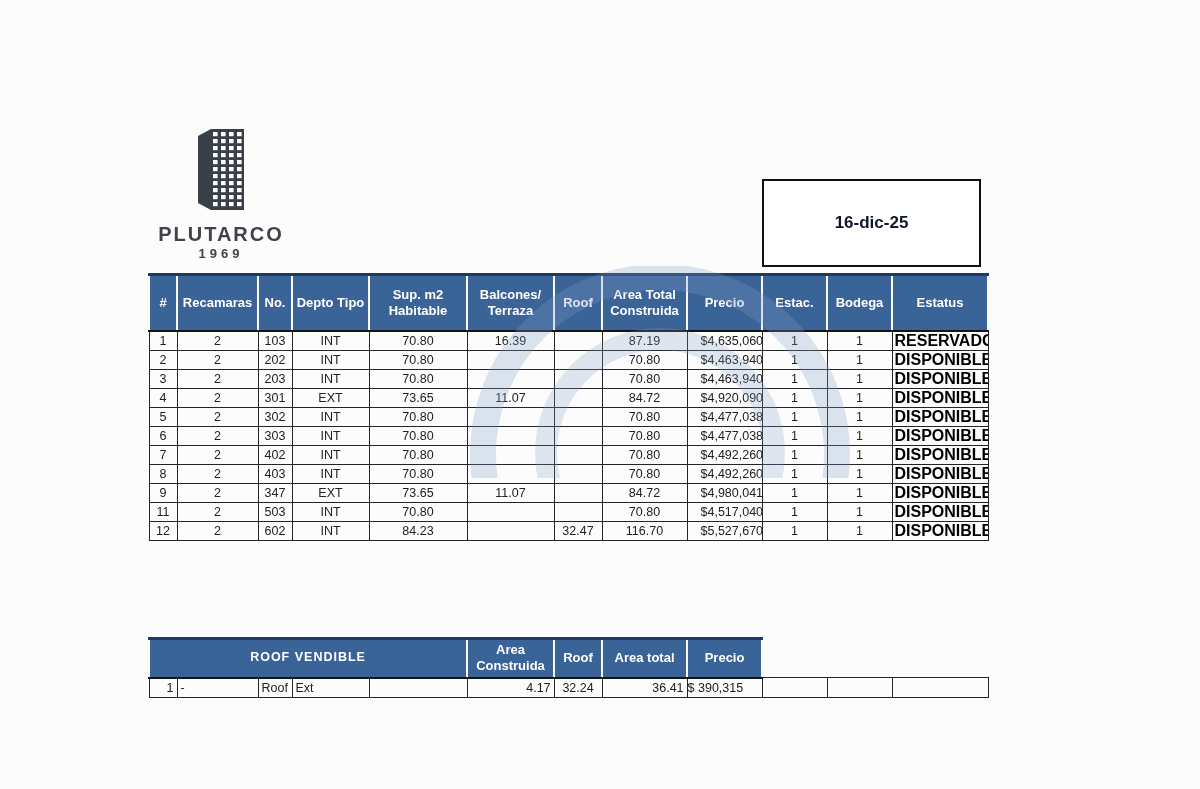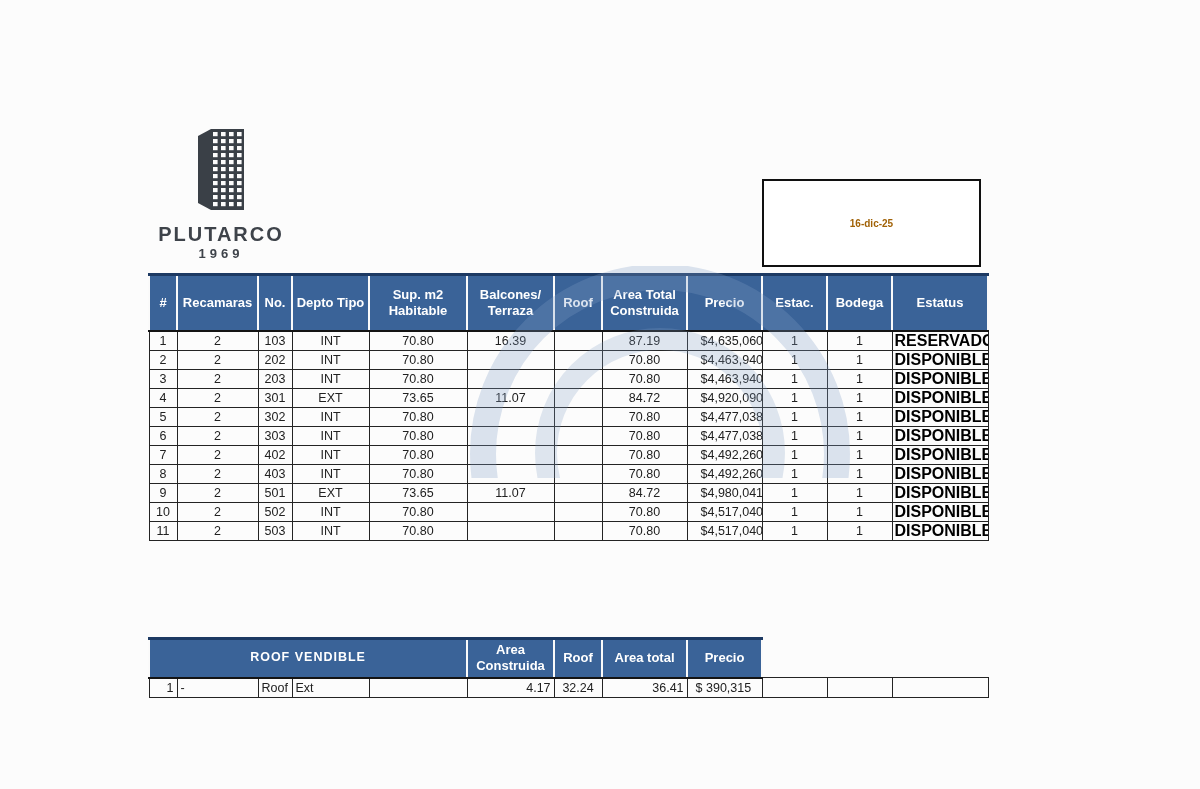--- a/index.html
+++ b/index.html
@@ -17,21 +17,21 @@
   .logo { position: absolute; left: 156px; top: 126px; width: 130px; text-align: center; }
   .logo svg { display: block; margin: 0 auto; }
   .brand-line1 { margin-top: 9px; font-weight: bold; font-size: 20px; letter-spacing: 2px; color: #3e434a; }
   .brand-line2 { font-weight: bold; font-size: 13px; letter-spacing: 4px; color: #3e434a; }
 
   
   .datebox {
     position: absolute; left: 762px; top: 179px; width: 219px; height: 88px;
     border: 2.5px solid #101010; background: #fff;
     display: flex; align-items: center; justify-content: center;
-    font-weight: bold; font-size: 10px; color: #a16207;
+    font-weight: bold; font-size: 17px; color: #0f172a;
   }
 
   
   table.sheet {
     position: absolute;
     border-collapse: collapse;
     table-layout: fixed;
     width: 839px;
     font-size: 12.5px;
   }
@@ -70,21 +70,21 @@
   .roof-table { left: 148px; top: 637px; }
   .roof-table thead td { height: 38px; }
   .roof-table thead td.roof-title { letter-spacing: 1px; font-size: 12.5px; }
   .roof-table thead td.blank-hd { background: transparent; border: none; }
   .roof-table tbody td:nth-child(1) { text-align: right; padding-right: 3px; }
   .roof-table tbody td:nth-child(2),
   .roof-table tbody td:nth-child(3),
   .roof-table tbody td:nth-child(4) { text-align: left; padding-left: 3px; }
   .roof-table tbody td:nth-child(6),
   .roof-table tbody td:nth-child(8) { text-align: right; padding-right: 3px; }
-  .roof-table tbody td:nth-child(9) { text-align: left; padding-left: 8px; }
+  .roof-table tbody td:nth-child(9) { text-align: left; padding-left: 0; }
 
   
   .wm-clip {
     position: absolute; left: 455px; top: 266px; width: 430px; height: 212px;
     overflow: hidden; pointer-events: none; z-index: 5;
   }
   .wm-ring { position: absolute; border-radius: 50%; }
   .wm-ring.outer { width: 380px; height: 380px; left: 15px; top: -2px; border: 26px solid rgba(129,158,196,0.28); }
   .wm-ring.inner { width: 250px; height: 250px; left: 80px; top: 62px; border: 22px solid rgba(129,158,196,0.24); }
 </style>
@@ -258,62 +258,62 @@
     <td>70.80</td>
     <td>$4,492,260</td>
     <td>1</td>
     <td>1</td>
     <td>DISPONIBLE</td>
   </tr>
 
   <tr>
     <td>9</td>
     <td>2</td>
-    <td>501</td>
+    <td>347</td>
     <td>EXT</td>
     <td>73.65</td>
     <td>11.07</td>
     <td></td>
     <td>84.72</td>
     <td>$4,980,041</td>
     <td>1</td>
     <td>1</td>
     <td>DISPONIBLE</td>
   </tr>
 
-  <tr>
-    <td>10</td>
-    <td>2</td>
-    <td>502</td>
+
+  <tr>
+    <td>11</td>
+    <td>2</td>
+    <td>503</td>
     <td>INT</td>
     <td>70.80</td>
     <td></td>
     <td></td>
     <td>70.80</td>
     <td>$4,517,040</td>
     <td>1</td>
     <td>1</td>
     <td>DISPONIBLE</td>
   </tr>
 
   <tr>
-    <td>11</td>
-    <td>2</td>
-    <td>503</td>
-    <td>INT</td>
-    <td>70.80</td>
-    <td></td>
-    <td></td>
-    <td>70.80</td>
-    <td>$4,517,040</td>
-    <td>1</td>
-    <td>1</td>
-    <td>DISPONIBLE</td>
-  </tr>
-
+    <td>12</td>
+    <td>2</td>
+    <td>602</td>
+    <td>INT</td>
+    <td>84.23</td>
+    <td></td>
+    <td>32.47</td>
+    <td>116.70</td>
+    <td>$5,527,670</td>
+    <td>1</td>
+    <td>1</td>
+    <td>DISPONIBLE</td>
+  </tr>
 
 </tbody>
 </table>
 
 <table class="sheet roof-table">
   <colgroup>
     <col style="width:28px">
       <col style="width:81px">
       <col style="width:34px">
       <col style="width:77px">

